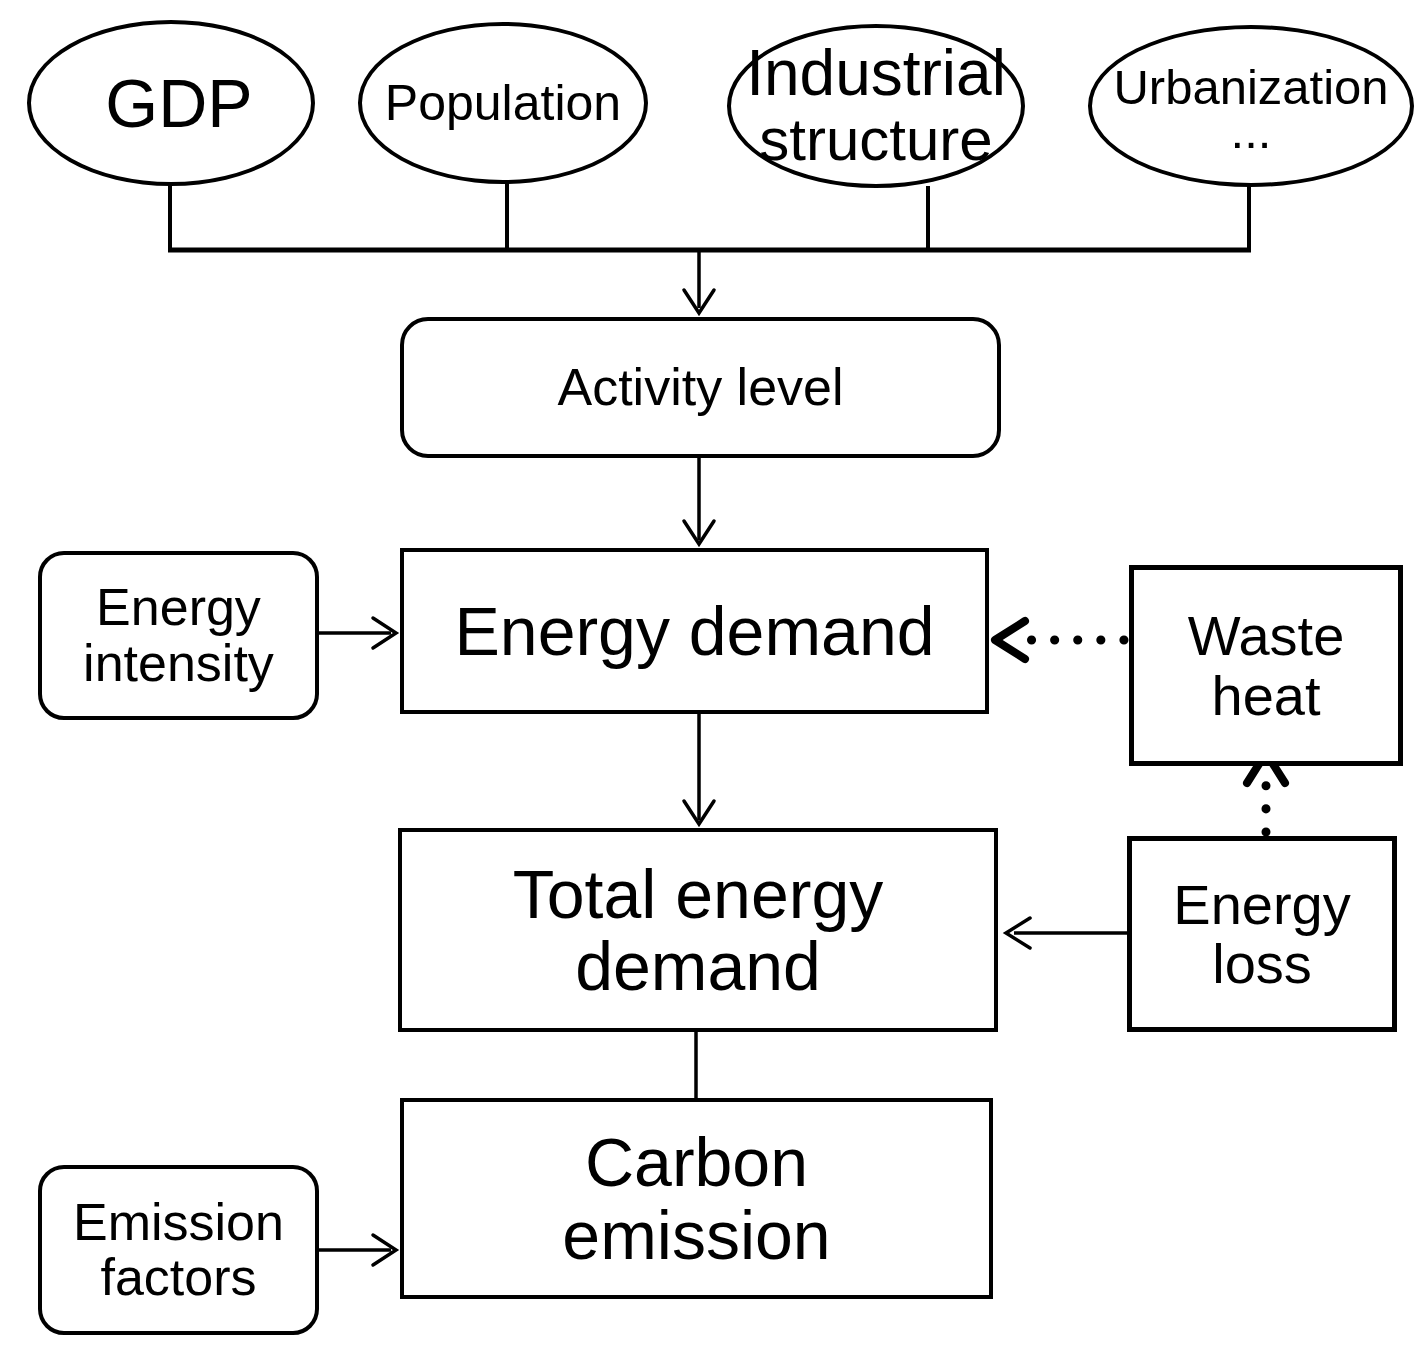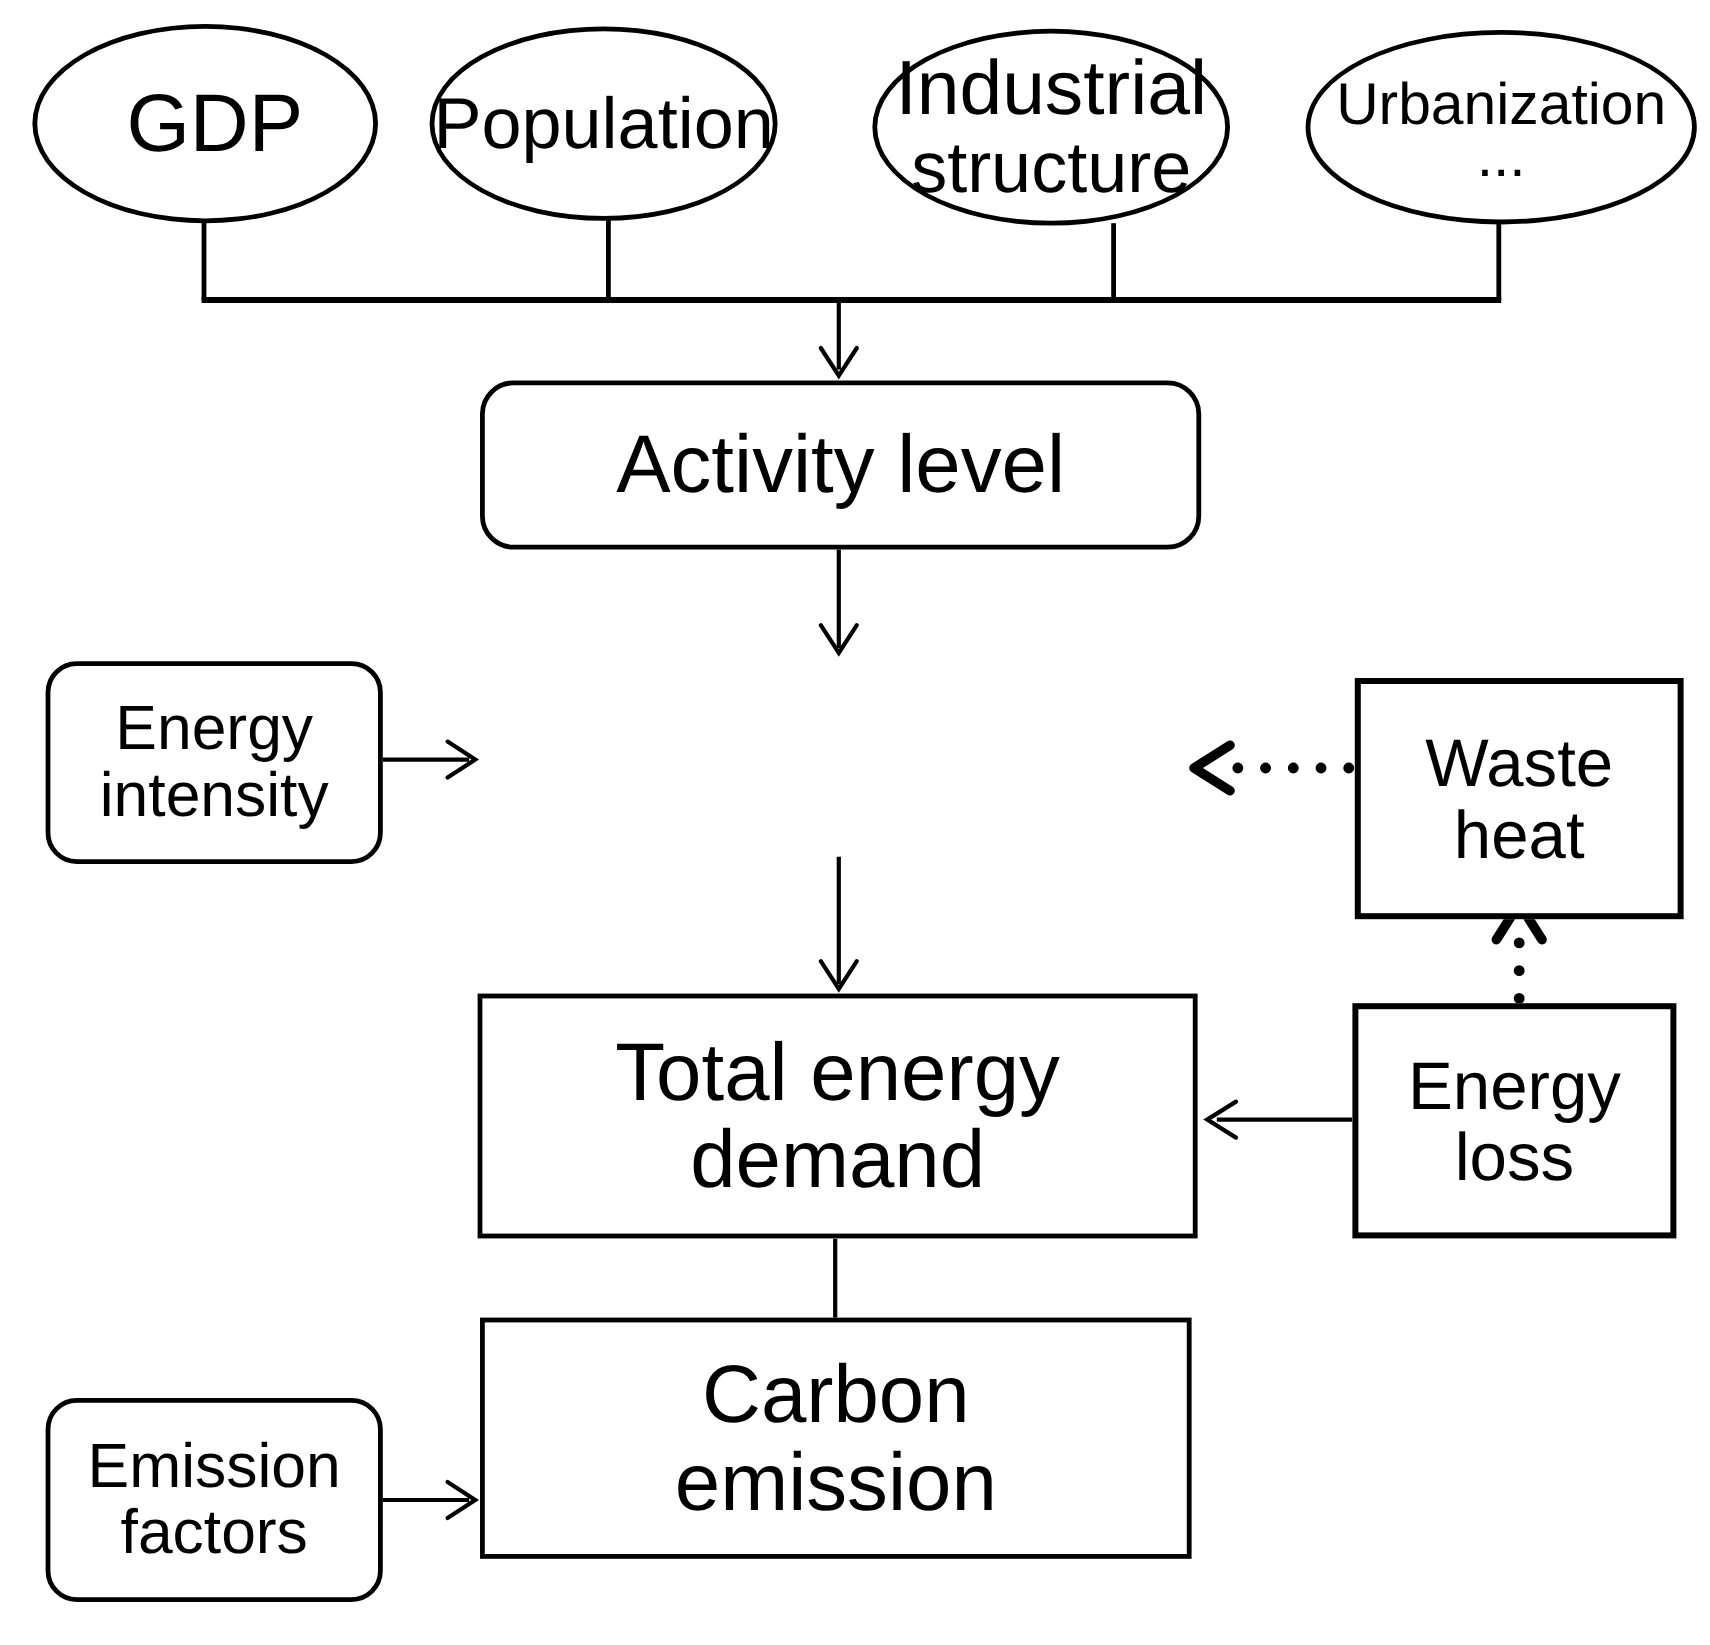--- a/index.html
+++ b/index.html
@@ -71,42 +71,45 @@
       <line x1="319" y1="1250" x2="391" y2="1250" stroke-width="3.5"></line>
       <polyline points="373,1235 396,1250 373,1265" stroke-width="3.5" stroke-linecap="round"></polyline>
     </g>
   </svg>
 
   <div class="node ellipse" style="left:27px;top:20px;width:288px;height:166px;">
     <div class="lbl" style="font-size:68px;margin-left:16px;">GDP</div>
   </div>
 
   <div class="node ellipse" style="left:358px;top:22px;width:290px;height:162px;">
-    <div class="lbl" style="font-size:60px;">Population</div>
+    <div class="lbl" style="font-size:50px;">Population</div>
   </div>
 
   <div class="node ellipse" style="left:727px;top:24px;width:298px;height:164px;">
     <div class="lbl" style="font-size:64px;">Industrial</div>
     <div class="lbl" style="font-size:60px;">structure</div>
   </div>
 
   <div class="node ellipse" style="left:1088px;top:25px;width:326px;height:162px;">
     <div class="lbl" style="font-size:49px;">Urbanization</div>
     <div class="lbl" style="font-size:49px;line-height:0.72;">...</div>
   </div>
 
   <div class="node rounded" style="left:400px;top:317px;width:601px;height:141px;">
-    <div class="lbl" style="font-size:68px;">Activity level</div>
+    <div class="lbl" style="font-size:52px;">Activity level</div>
   </div>
 
   <div class="node rounded" style="left:38px;top:551px;width:281px;height:169px;border-radius:26px;">
     <div class="lbl" style="font-size:52px;">Energy</div>
     <div class="lbl" style="font-size:52px;">intensity</div>
   </div>
 
+  <div class="node rect" style="left:400px;top:548px;width:589px;height:166px;">
+    <div class="lbl" style="font-size:68px;">Energy demand</div>
+  </div>
 
   <div class="node rect thick" style="left:1129px;top:549px;width:274px;height:201px;margin-top:16px;">
     <div class="lbl" style="font-size:56px;">Waste</div>
     <div class="lbl" style="font-size:56px;">heat</div>
   </div>
 
   <div class="node rect" style="left:398px;top:828px;width:600px;height:204px;">
     <div class="lbl" style="font-size:68px;">Total energy</div>
     <div class="lbl" style="font-size:68px;">demand</div>
   </div>

